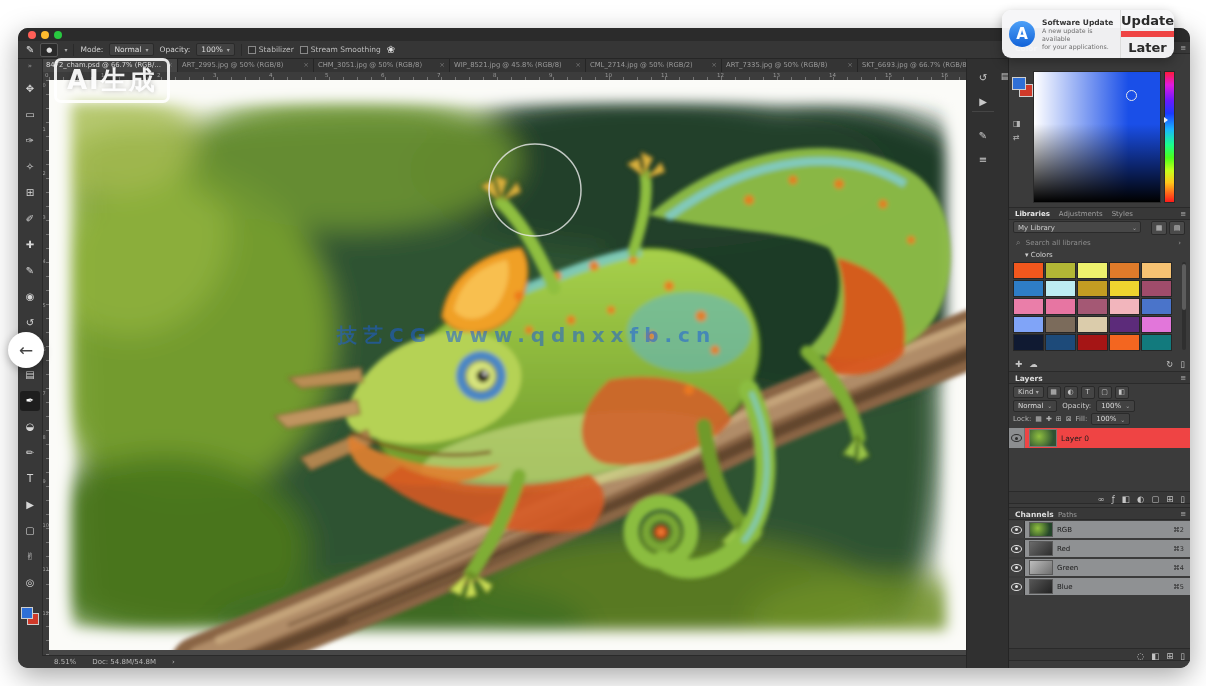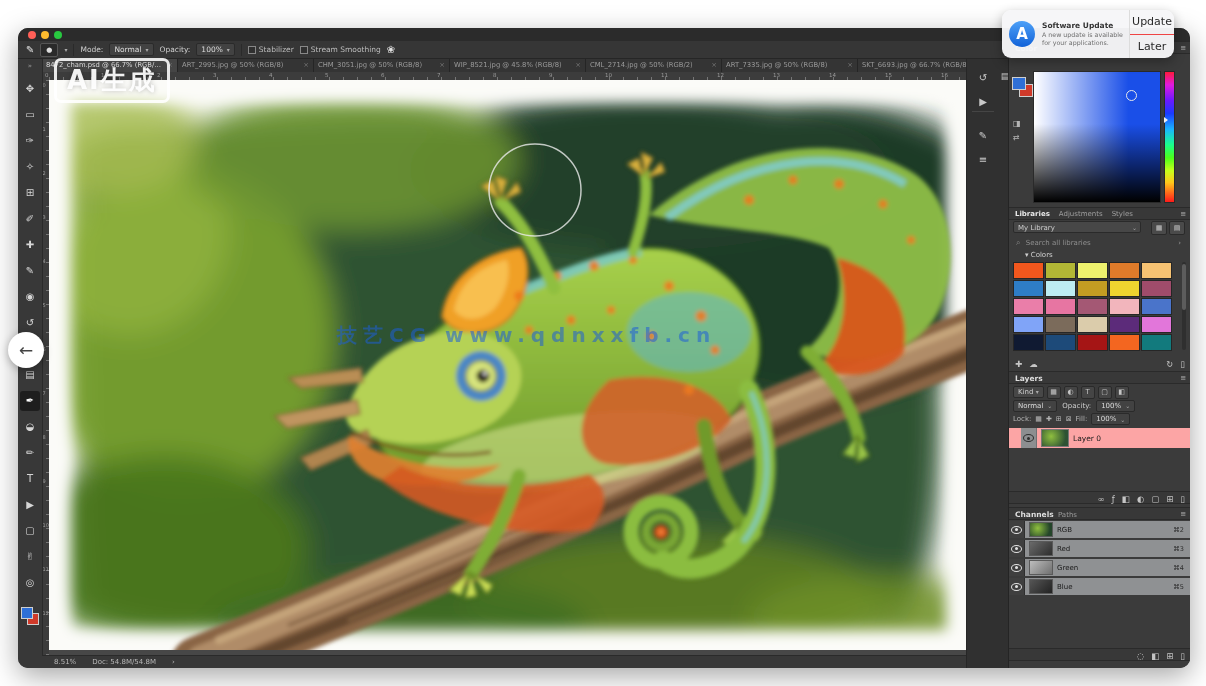--- a/index.html
+++ b/index.html
@@ -112,21 +112,21 @@
   .lib-scroll{position:absolute;left:173px;top:221px;width:4px;height:88px;background:#2f2f2f;border-radius:2px;}
   .lib-scroll::before{content:"";position:absolute;left:0;top:2px;width:4px;height:46px;background:#5d5d5d;border-radius:2px;}
   .icon-row{position:absolute;height:14px;display:flex;gap:7px;align-items:center;font-size:8.5px;color:#c5c5c5;}
   
   .layers-filter{position:absolute;left:4px;top:344px;height:14px;display:flex;gap:3px;align-items:center;}
   .kind-sel{background:#474747;border:1px solid #2a2a2a;border-radius:2px;padding:1px 4px;color:#cfcfcf;}
   .ficon{width:12px;height:11px;background:#454545;border:1px solid #2a2a2a;border-radius:2px;
          text-align:center;line-height:11px;font-size:7px;color:#c5c5c5;}
   .layers-blend{position:absolute;left:4px;top:358px;height:13px;display:flex;gap:5px;align-items:center;}
   .layers-lock{position:absolute;left:4px;top:372px;height:12px;display:flex;gap:4px;align-items:center;color:#b5b5b5;}
-  .layer-row{position:absolute;left:0;top:387px;width:182px;height:20px;background:#fca5a5;display:flex;align-items:center;padding-left:12px;}
+  .layer-row{position:absolute;left:0;top:387px;width:182px;height:20px;background:#ef4444;display:flex;align-items:center;}
   .eyecell{width:16px;height:100%;background:#8c8e90;border-right:1px solid #6f7173;display:flex;
            align-items:center;justify-content:center;box-sizing:border-box;}
   .eye{display:inline-block;width:9px;height:6px;border:1px solid #2e2e2e;border-radius:50%;position:relative;}
   .eye::after{content:"";position:absolute;left:50%;top:50%;width:3px;height:3px;margin:-1.5px 0 0 -1.5px;
               border-radius:50%;background:#2e2e2e;}
   .eye.lt{border-color:#e2e2e2;} .eye.lt::after{background:#e2e2e2;}
   .lthumb{width:26px;height:16px;margin:0 4px;border:1px solid #777;
           background:radial-gradient(circle at 35% 40%,#8fbf3f,#2e5233 75%);}
   .lname{font-size:7.5px;color:#1c1c1c;}
   
@@ -142,22 +142,22 @@
   
   .notif{position:absolute;left:1002px;top:10px;width:172px;height:48px;background:rgba(246,246,248,.97);
          border-radius:9px;box-shadow:0 4px 12px rgba(0,0,0,.3);z-index:20;display:flex;align-items:center;}
   .notif-icon{width:26px;height:26px;border-radius:50%;margin:0 7px;flex:0 0 auto;
               background:linear-gradient(180deg,#4da0f7,#1262d8);color:#fff;font-size:15px;font-weight:bold;
               text-align:center;line-height:26px;}
   .notif-txt{flex:1;line-height:1.25;}
   .notif-title{font-size:7.5px;font-weight:bold;color:#333;}
   .notif-body{font-size:6.3px;color:#6e6e6e;}
   .notif-actions{flex:0 0 44px;height:100%;border-left:1px solid #dcdcdc;display:flex;flex-direction:column;}
-  .notif-btn{flex:1;font-size:11px;color:#2a2a2a;display:flex;align-items:center;justify-content:center;}
-  .notif-btn + .notif-btn{border-top:1px solid #ef4444;}
+  .notif-btn{flex:1;font-size:13px;color:#2a2a2a;display:flex;align-items:center;justify-content:center;font-weight:bold;}
+  .notif-btn + .notif-btn{border-top:6px solid #ef4444;}
   
   .backbtn{position:absolute;left:8px;top:332px;width:36px;height:36px;border-radius:50%;background:#fff;
            box-shadow:0 2px 8px rgba(0,0,0,.3);z-index:30;display:flex;align-items:center;justify-content:center;
            font-size:17px;color:#444;}
 </style>
 </head>
 <body>
 
 <div class="window">
 

